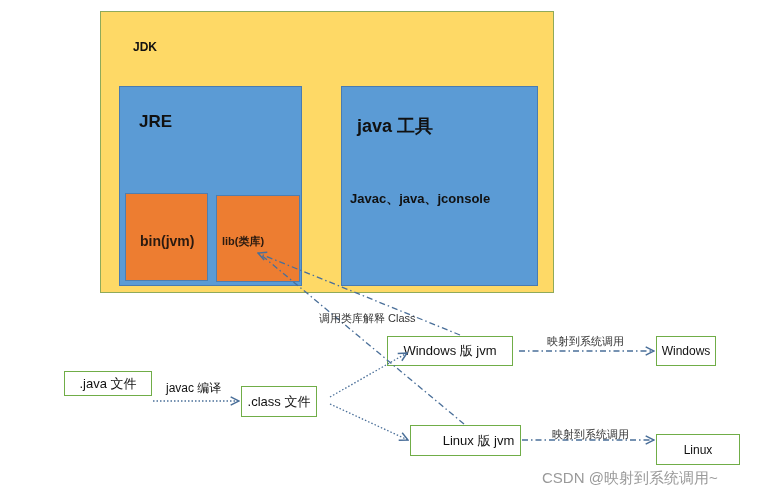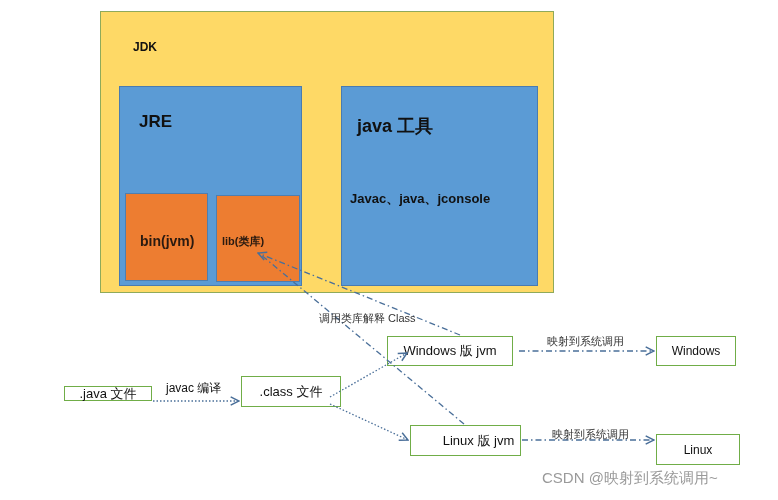--- a/index.html
+++ b/index.html
@@ -11,25 +11,25 @@
     .jre { left: 119px; top: 86px; width: 183px; height: 200px;
            background: #5b9bd5; border: 1.5px solid #4a7bb0; }
     .tools { left: 341px; top: 86px; width: 197px; height: 200px;
              background: #5b9bd5; border: 1.5px solid #4a7bb0; }
     .orange { background: #ed7d31; border: 1.5px solid #4f7eaf; }
     .bin { left: 125px; top: 193px; width: 83px; height: 88px; }
     .lib { left: 216px; top: 195px; width: 84px; height: 87px; }
     .green { background: #ffffff; border: 1.5px solid #70ad47;
              display: flex; align-items: center; justify-content: center;
              font-size: 13px; color: #111; }
-    .java-file { left: 64px; top: 386px; width: 88px; height: 15px; }
-    .class-file { left: 241px; top: 376px; width: 100px; height: 31px; }
+    .java-file { left: 64px; top: 371px; width: 88px; height: 25px; }
+    .class-file { left: 241px; top: 386px; width: 76px; height: 31px; }
     .win-jvm { left: 387px; top: 336px; width: 126px; height: 30px; }
     .linux-jvm { left: 410px; top: 425px; width: 111px; height: 31px; padding-left: 26px; }
-    .windows-os { left: 656px; top: 336px; width: 80px; height: 30px; font-size: 12px; text-align: center; }
+    .windows-os { left: 656px; top: 336px; width: 60px; height: 30px; font-size: 12px; text-align: center; }
     .linux-os { left: 656px; top: 424px; width: 84px; height: 31px; font-size: 12px; margin-top: 10px; }
     .lbl { position: absolute; white-space: nowrap; color: #111; }
     .jdk-title { left: 133px; top: 40px; font-size: 12px; font-weight: bold; }
     .jre-title { left: 139px; top: 112px; font-size: 17px; font-weight: bold; }
     .tools-title { left: 357px; top: 114px; font-size: 18px; font-weight: bold; }
     .tools-list { left: 350px; top: 190px; font-size: 13px; font-weight: bold; }
     .bin-label { left: 140px; top: 233px; font-size: 14px; font-weight: bold; color: #2a1a10; }
     .lib-label { left: 222px; top: 234px; font-size: 11px; font-weight: bold; color: #2a1a10; }
     .edge-label { font-size: 11px; color: #333; }
     .javac-label { left: 166px; top: 380px; font-size: 12px; }

